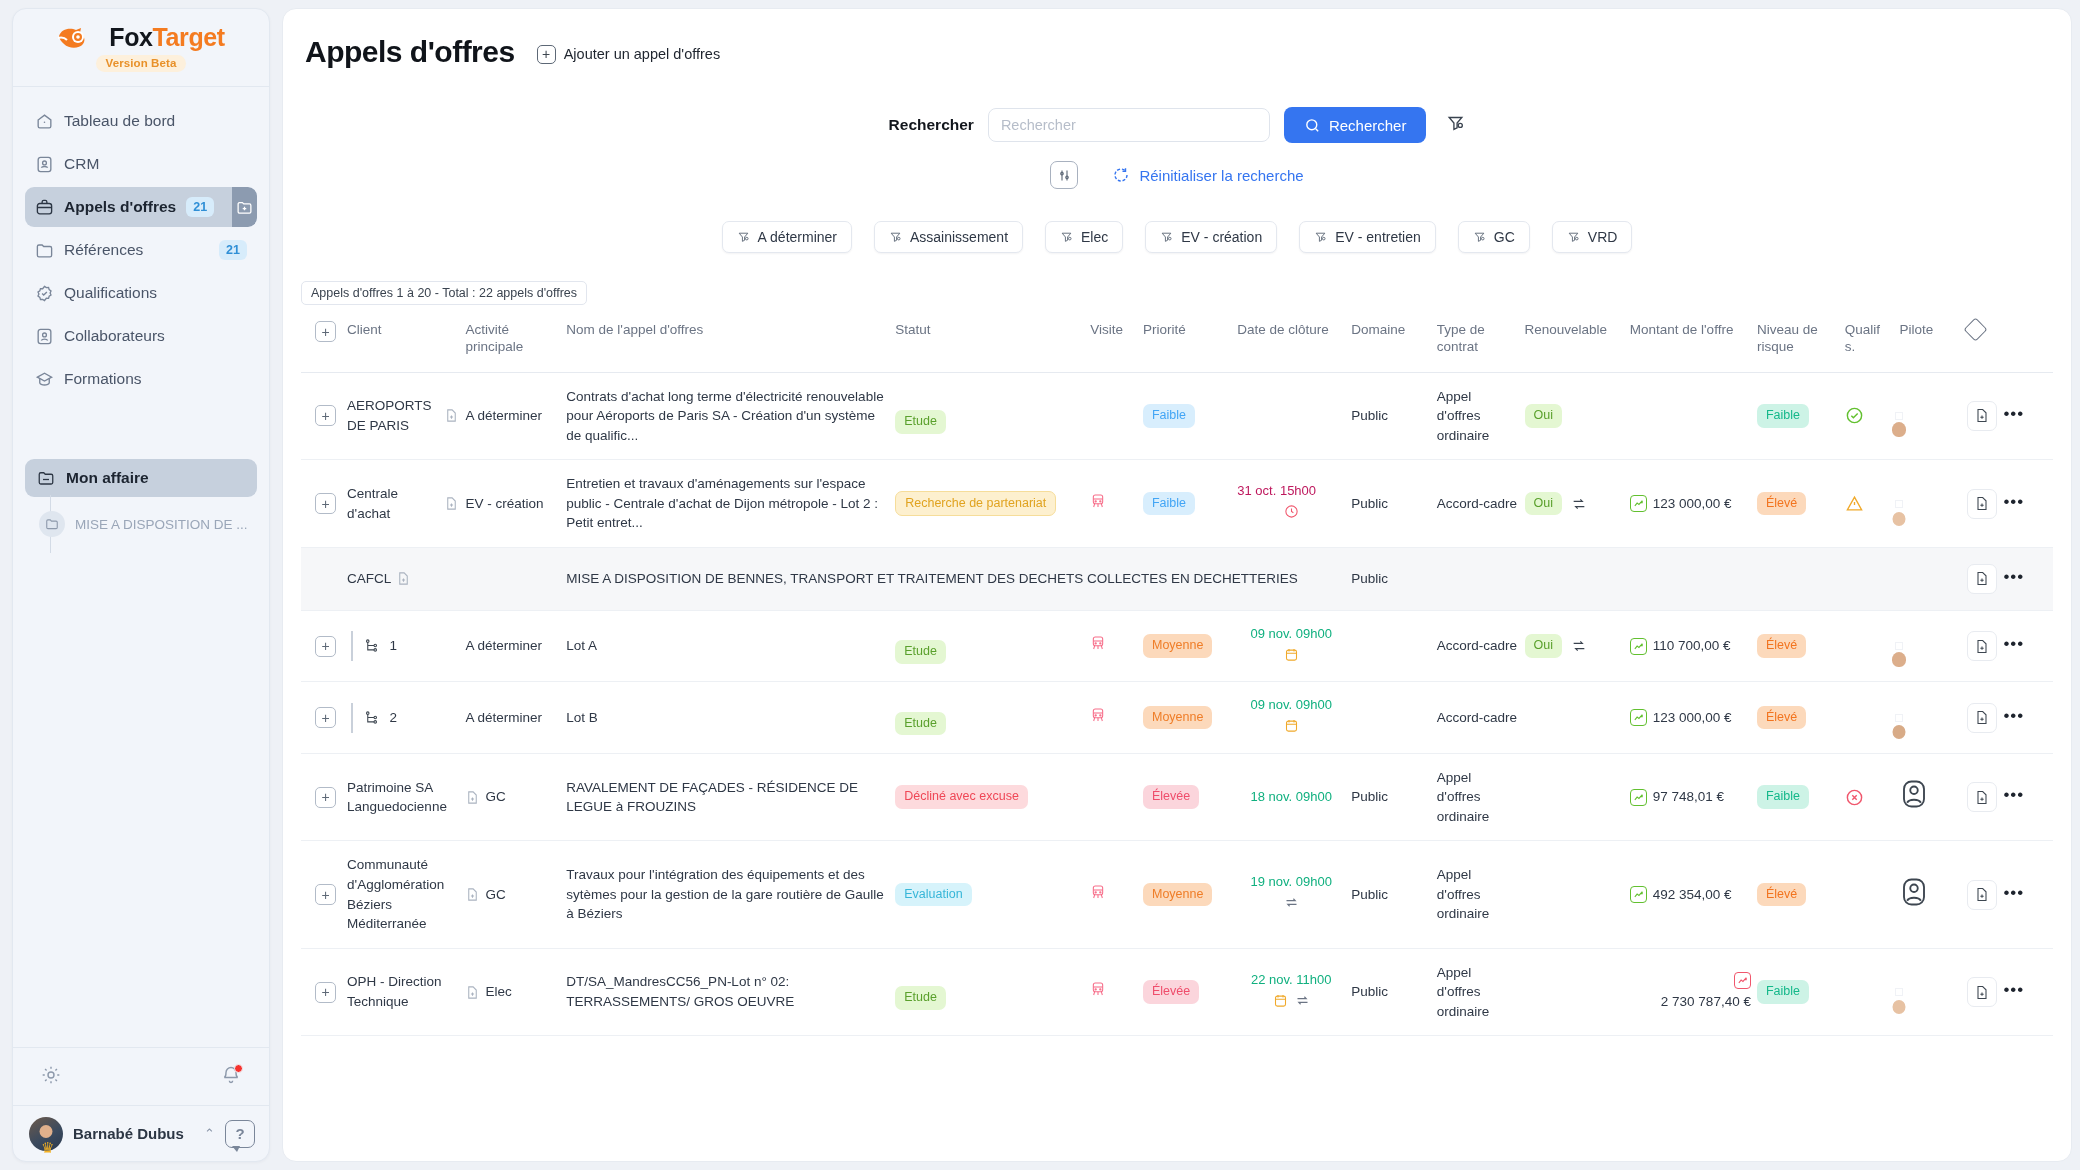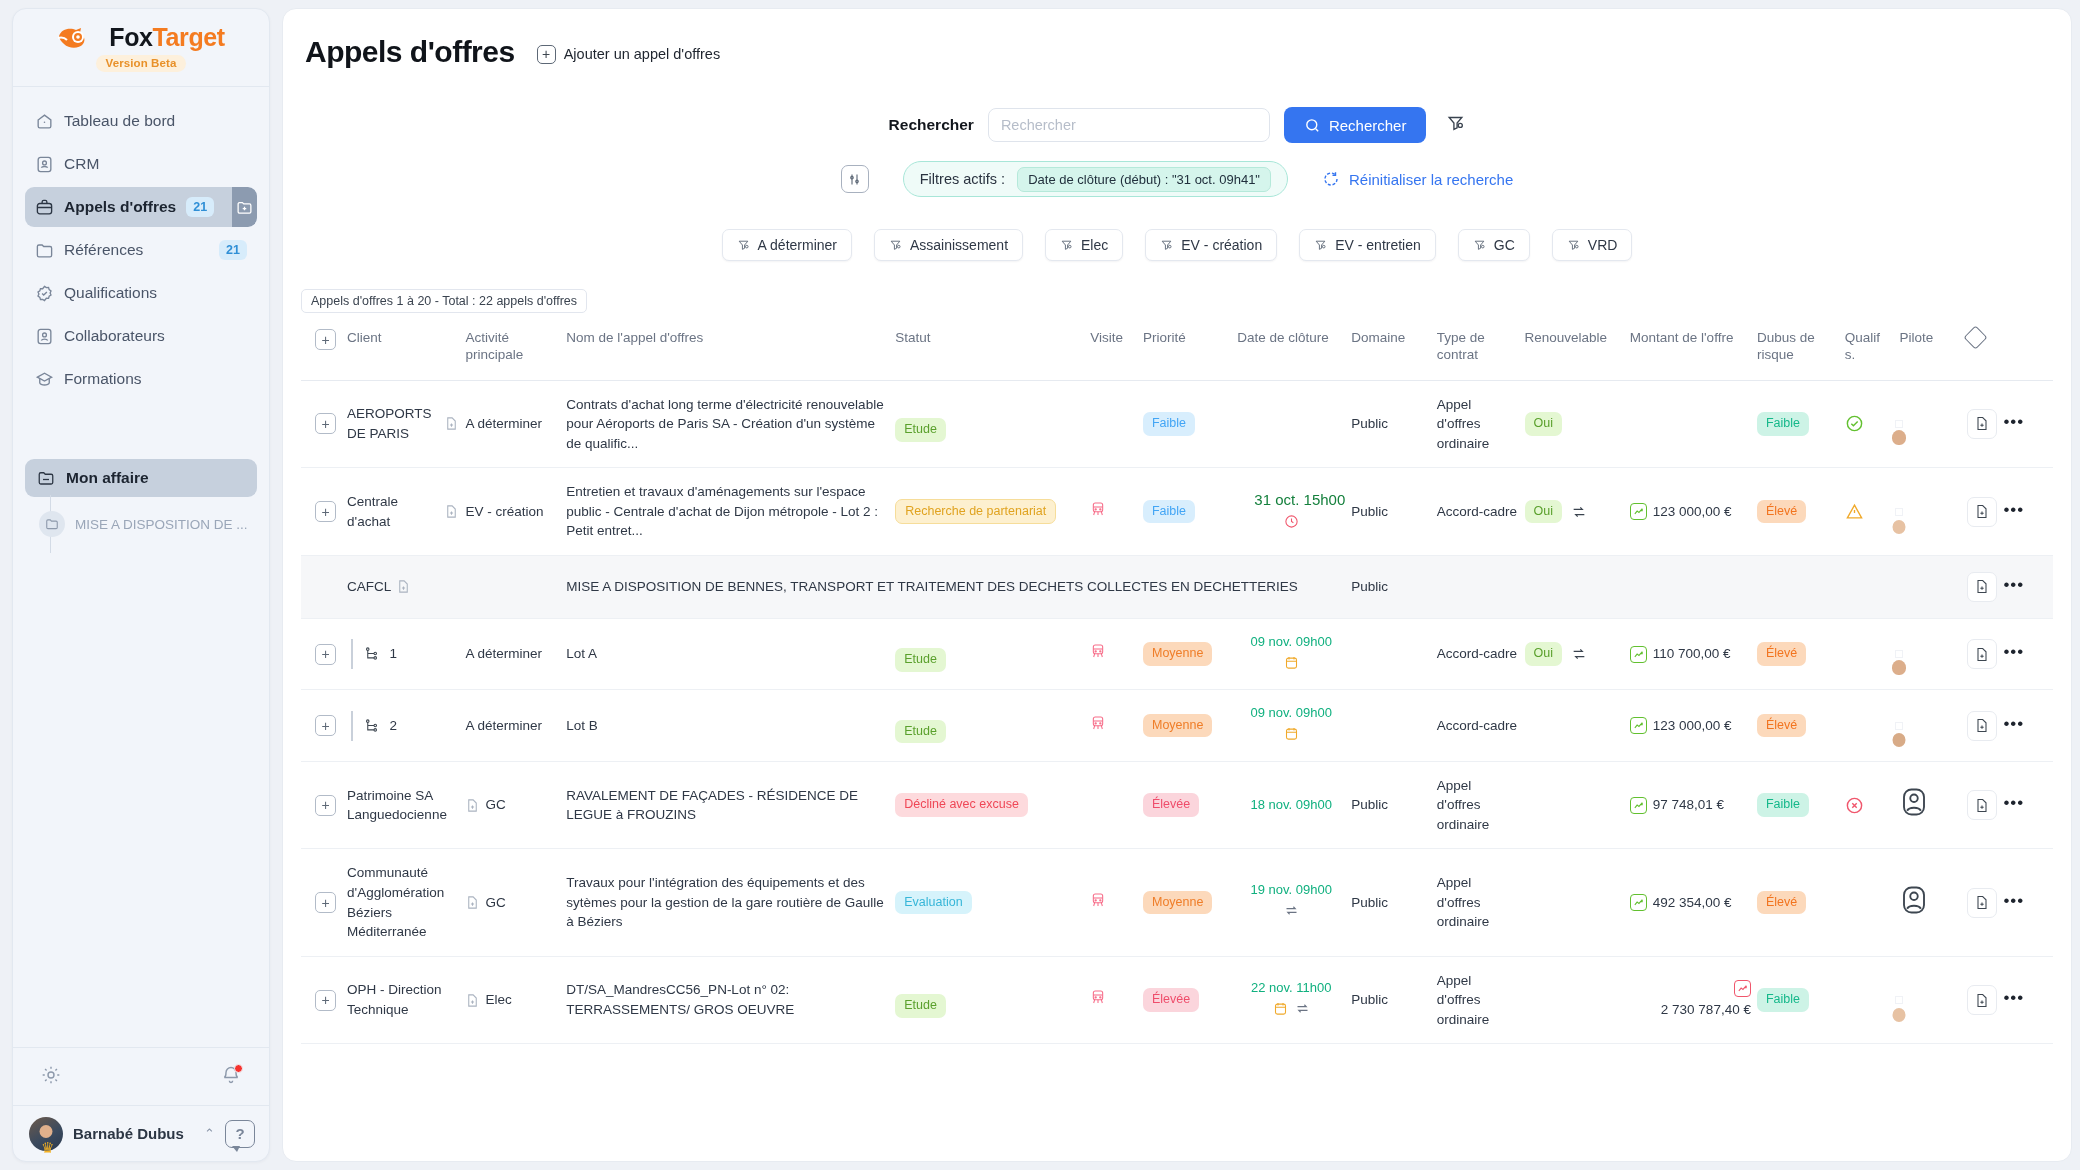--- a/index.html
+++ b/index.html
@@ -223,21 +223,21 @@
   .tag-decline { background: #fddadd; color: #ef4756; }
   .tag-eval    { background: #d6f3fb; color: #37b6d8; }
   .tag-faibleB { background: #d8eefd; color: #42a5f5; }
   .tag-moyenne { background: #fcd9bb; color: #ef7d28; }
   .tag-elevee  { background: #fbd5dc; color: #ef4d6b; }
   .tag-oui     { background: #e4f7d2; color: #5aa02c; }
   .tag-faibleG { background: #cdf3e6; color: #14b88a; }
   .tag-eleve   { background: #fcd9bb; color: #f2741f; }
 
   .date-green { color: #10b07f; font-size: 13px; display: block; text-align: center; white-space: nowrap; }
-  .date-red   { color: #15803d; font-size: 15px; display: block; text-align: right; white-space: nowrap; }
+  .date-red   { color: #be185d; font-size: 13px; display: block; text-align: left; white-space: nowrap; }
   .date-icos  { display: flex; align-items: center; justify-content: center; gap: 7px; margin-top: 3px; }
   .date-icos svg { width: 15px; height: 15px; }
   .ic-amber { color: #f0a92a; }
   .ic-red   { color: #f0566c; }
   .ic-grey  { color: #6b7484; }
 
   .bus-ico { color: #f76e8a; display:block; }
   .bus-ico svg { width: 16px; height: 18px; }
 
   .mnt-flex { display: flex; align-items: center; gap: 6px; white-space: nowrap; }
@@ -469,24 +469,20 @@
   </div>
 
   <div class="filters-row">
     <span class="tune-btn">
       <svg viewBox="0 0 24 24" fill="none" stroke="currentColor" stroke-width="1.8">
           <path d="M8 4v16M16 4v16"></path>
           <circle cx="8" cy="9" r="2"></circle>
           <circle cx="16" cy="15" r="2"></circle>
         </svg>
     </span>
-    <div class="active-filters">
-      <span class="af-label">Filtres actifs :</span>
-      <span class="af-chip">Date de clôture (début) : "31 oct. 09h41"</span>
-    </div>
     <div class="reset-link">
       <svg viewBox="0 0 24 24" fill="none" stroke="currentColor" stroke-width="1.9" stroke-dasharray="4 2.4">
           <path d="M20 12a8 8 0 1 1-2.3-5.6"></path>
           <path d="M18 3v4h-4" stroke-dasharray="0"></path>
         </svg>
       <span>Réinitialiser la recherche</span>
     </div>
   </div>
 
   <div class="cats">
@@ -574,21 +570,21 @@
         <th>Activité principale</th>
         <th>Nom de l'appel d'offres</th>
         <th>Statut</th>
         <th>Visite</th>
         <th>Priorité</th>
         <th>Date de clôture</th>
         <th>Domaine</th>
         <th>Type de contrat</th>
         <th>Renouvelable</th>
         <th>Montant de l'offre</th>
-        <th>Dubus de risque</th>
+        <th>Niveau de risque</th>
         <th>Qualif s.</th>
         <th>Pilote</th>
         <th>
               <span class="th-diamond-wrap">
                 <span class="diamond"></span>
               </span>
             </th>
       </tr>
     </thead>
     <tbody>

